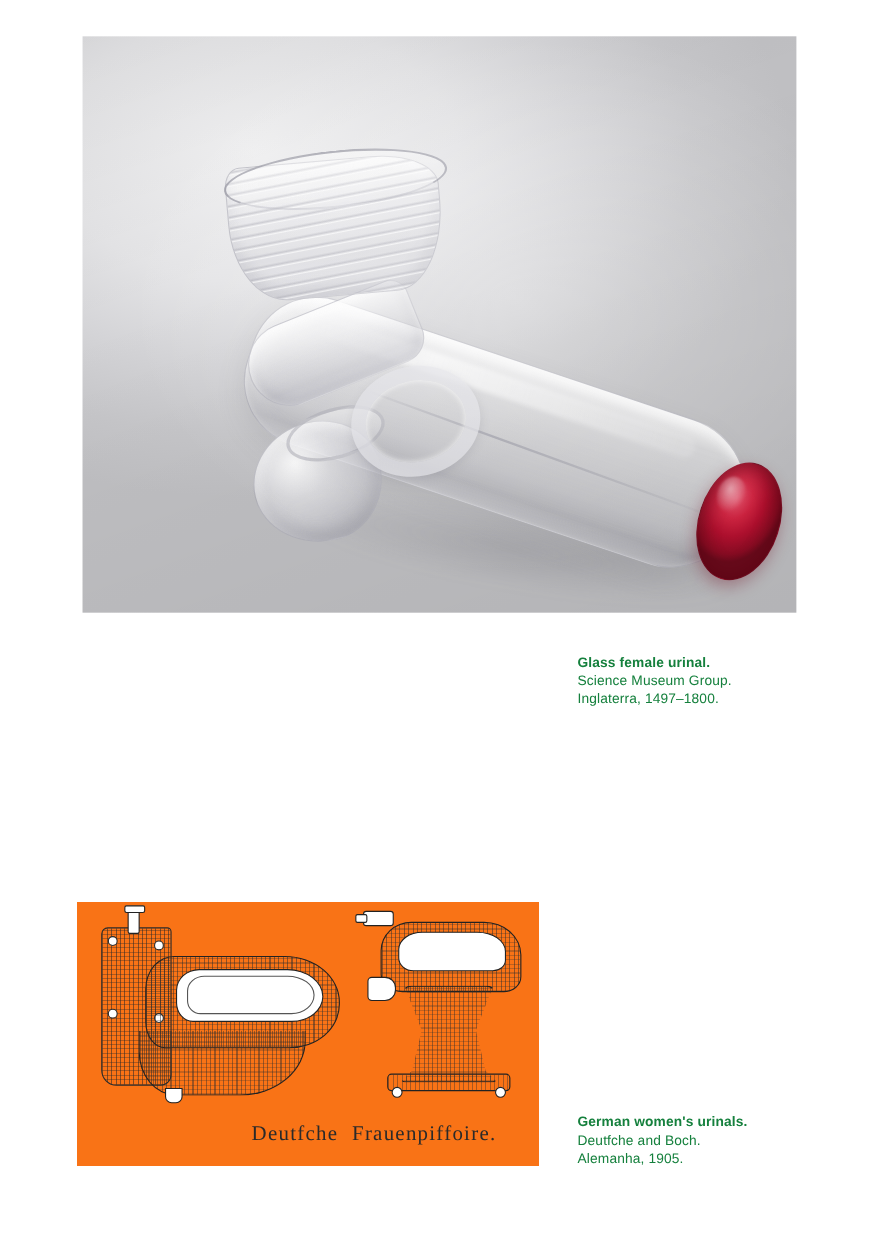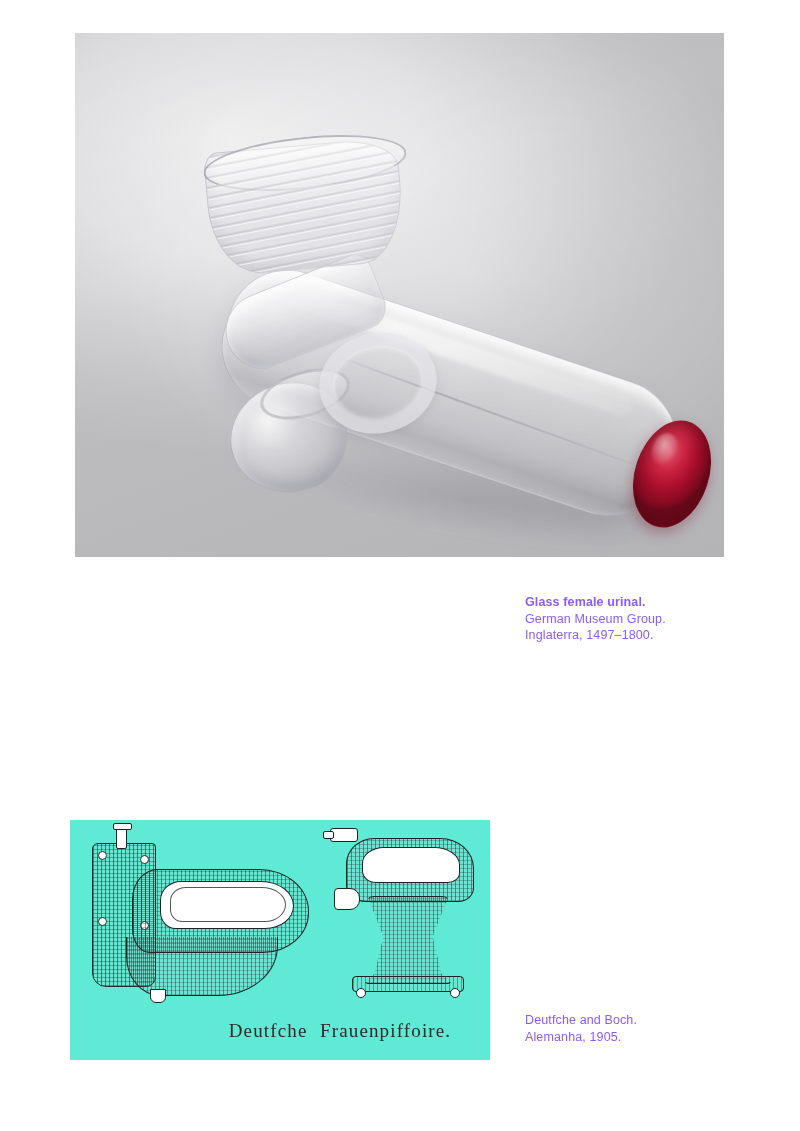--- a/index.html
+++ b/index.html
@@ -240,21 +240,21 @@
     transform: rotate(10deg);
     background: radial-gradient(ellipse at 50% 50%, rgba(90,90,100,0.22), rgba(90,90,100,0) 70%);
     filter: blur(6px);
   }
 
   
   .caption {
     position: absolute;
     font-size: 12.5px;
     line-height: 16.5px;
-    color: #8b5cf6;
+    color: #15803d;
     letter-spacing: 0.01em;
   }
   .caption .cap-title {
     font-weight: bold;
     display: block;
   }
   .caption .cap-line {
     display: block;
   }
   #caption-1 { left: 525px; top: 594px; width: 250px; }
@@ -264,21 +264,21 @@
   .engraving-figure {
     position: absolute;
     left: 70px;
     top: 820px;
     width: 420px;
     height: 240px;
   }
   .engraving-canvas {
     position: absolute;
     inset: 0;
-    background: #5eead4;
+    background: #f97316;
   }
 
   
   .eng-left {
     position: absolute;
     left: 10px;
     top: 5px;
     width: 235px;
     height: 175px;
   }
@@ -503,21 +503,21 @@
       <div class="funnel-rim"></div>
       <div class="foot-blob"></div>
       <div class="foot-collar"></div>
       <div class="ring-handle"></div>
     </div>
   </div>
 </div>
 
 <div class="caption" id="caption-1">
   <span class="cap-title">Glass female urinal.</span>
-  <span class="cap-line">German Museum Group.</span>
+  <span class="cap-line">Science Museum Group.</span>
   <span class="cap-line">Inglaterra, 1497–1800.</span>
 </div>
 
 <div class="engraving-figure">
   <div class="engraving-canvas">
 
     <div class="eng-left">
       <div class="back-plate"></div>
       <div class="plate-bolt" style="left:18px; top:26px;"></div>
       <div class="plate-bolt" style="left:60px; top:30px;"></div>
@@ -539,15 +539,16 @@
       <div class="ped-foot"></div>
       <div class="ped-foot-bolt" style="left:28px;"></div>
       <div class="ped-foot-bolt" style="left:122px;"></div>
     </div>
 
     <div class="engraving-label">Deutfche  Frauenpiffoire.</div>
   </div>
 </div>
 
 <div class="caption" id="caption-2">
+  <span class="cap-title">German women's urinals.</span>
   <span class="cap-line">Deutfche and Boch.</span>
   <span class="cap-line">Alemanha, 1905.</span>
 </div>
 
 </body></html>

